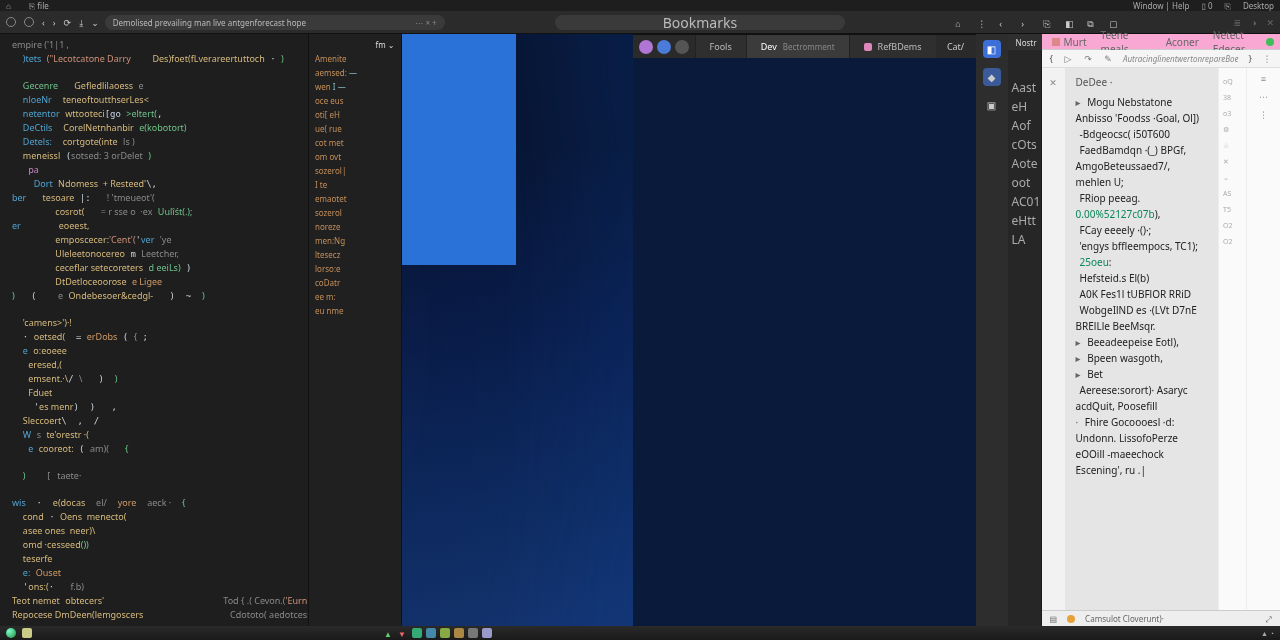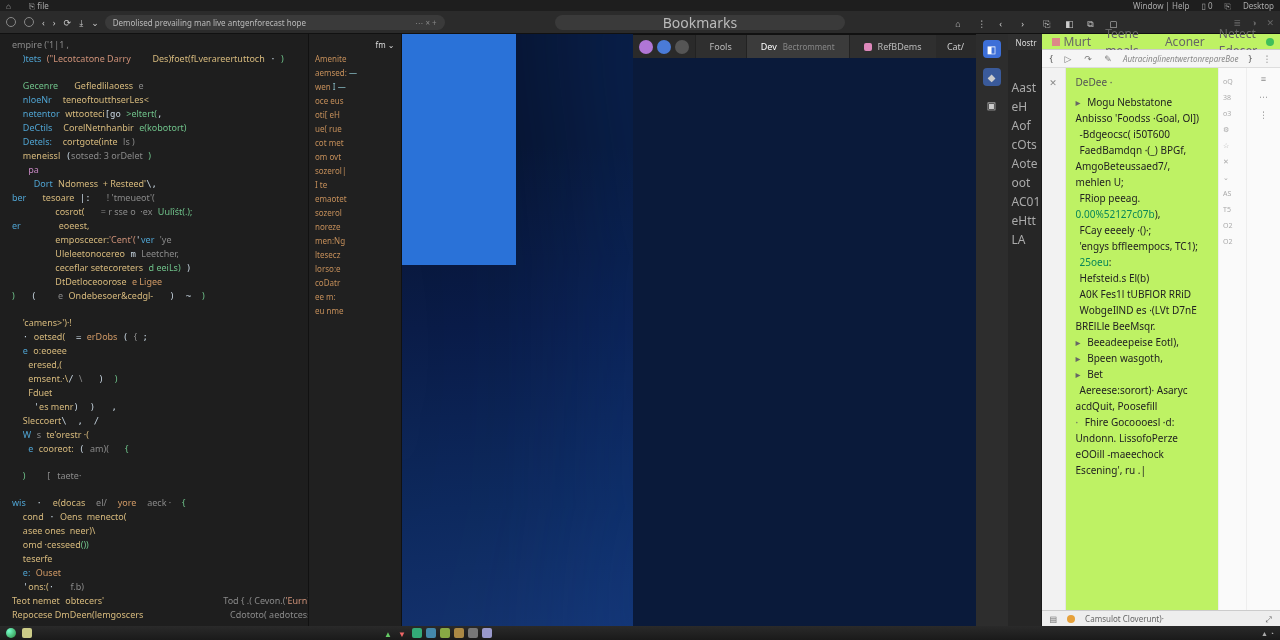--- a/index.html
+++ b/index.html
@@ -69,33 +69,33 @@
 
 .devtools-body { flex:1; display:flex; background:#2a2a2a; }
 .dt-activity { width:32px; background:#2d2d2d; display:flex; flex-direction:column; align-items:center; padding-top:6px; gap:10px;}
 .dt-activity .aicon { width:18px; height:18px; border-radius:4px; display:flex; align-items:center; justify-content:center; font-size:10px; color:#ccc;}
 .dt-activity .sel { background:#3d6fd8; color:#fff;}
 .dt-activity .alt { background:#3a5a9a;}
 .dt-sidelist { width:34px; background:#262626; border-right:1px solid #1a1a1a; padding-top:28px;}
 .dt-sidelist .it { font-size:12px; color:#aaa; padding:1px 4px; white-space:nowrap;}
 
 .dt-main { flex:1; display:flex; flex-direction:column; background:#fff; }
-.dt-subtabs { height:16px; background:#bef264; border-bottom:1px solid #ccc; display:flex; align-items:center; gap:14px; padding:0 10px; font-size:12px; color:#666;}
+.dt-subtabs { height:16px; background:#f9a8d4; border-bottom:1px solid #ccc; display:flex; align-items:center; gap:14px; padding:0 10px; font-size:10px; color:#666;}
 .dt-subtabs .first { display:flex; align-items:center; gap:4px;}
 .dt-subtabs .sq { width:8px; height:8px; background:#d88; }
 
 .dt-toolbar { height:18px; background:#f5f5f5; border-bottom:1px solid #ddd; display:flex; align-items:center; gap:10px; padding:0 8px; font-size:9px; color:#555;}
 .dt-toolbar .sym { width:10px; text-align:center; color:#777;}
 .dt-toolbar .path { color:#888; font-style:italic; font-size:8px;}
 
 .dt-leftgutter { width:24px; background:#f2f2f2; border-right:1px solid #e4e4e4; padding-top:6px;}
 .dt-leftgutter .g { font-size:9px; color:#888; text-align:center; padding:2px 0;}
 
 .dt-contentwrap { flex:1; display:flex; overflow:hidden;}
-.dt-content { flex:1; font-family: Consolas, monospace; font-size:10px; line-height:16px; padding:6px 10px; color:#222; background:#bef264; position:relative;}
+.dt-content { flex:1; font-family: Consolas, monospace; font-size:10px; line-height:16px; padding:6px 10px; color:#222; background:#e5e5e5; position:relative;}
 .dt-content .num { color:#098658;}
 .dt-content .caret { color:#666; padding-right:4px;}
 .dt-ruler { width:28px; background:#fafafa; border-left:1px solid #eee; font-size:7px; color:#aaa; padding:6px 4px; line-height:16px;}
 
 .dt-statusbar { height:16px; background:#eee; border-top:1px solid #ccc; display:flex; align-items:center; gap:10px; padding:0 8px; font-size:8px; color:#666;}
 .dt-statusbar .led { width:8px; height:8px; border-radius:50%; background:#e6a13a;}
 .dt-statusbar .right { margin-left:auto;}
 
 .dt-iconcol { width:34px; background:#fafafa; border-left:1px solid #eee; display:flex; flex-direction:column; align-items:center; padding-top:4px; gap:6px;}
 .dt-iconcol .ic { width:12px; height:12px; font-size:9px; color:#888; text-align:center;}

